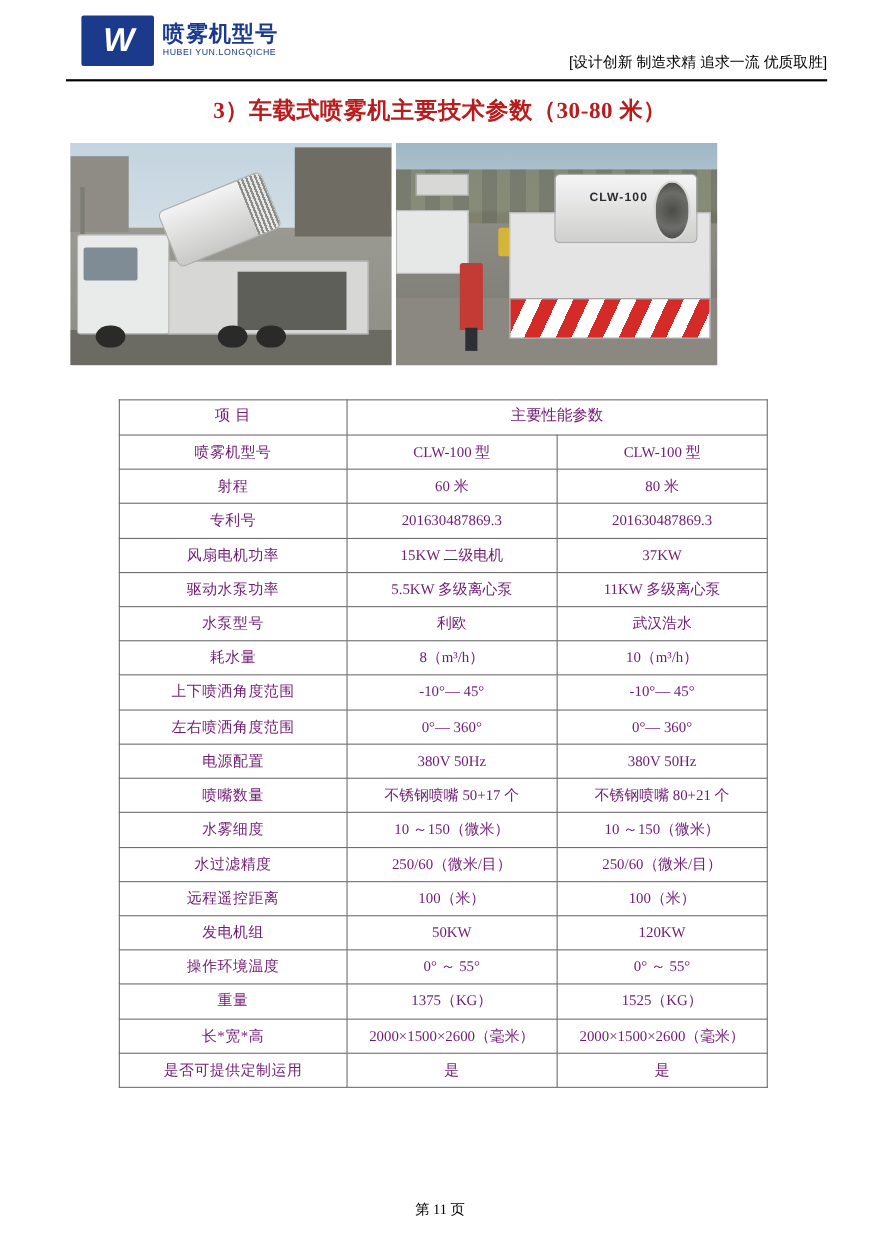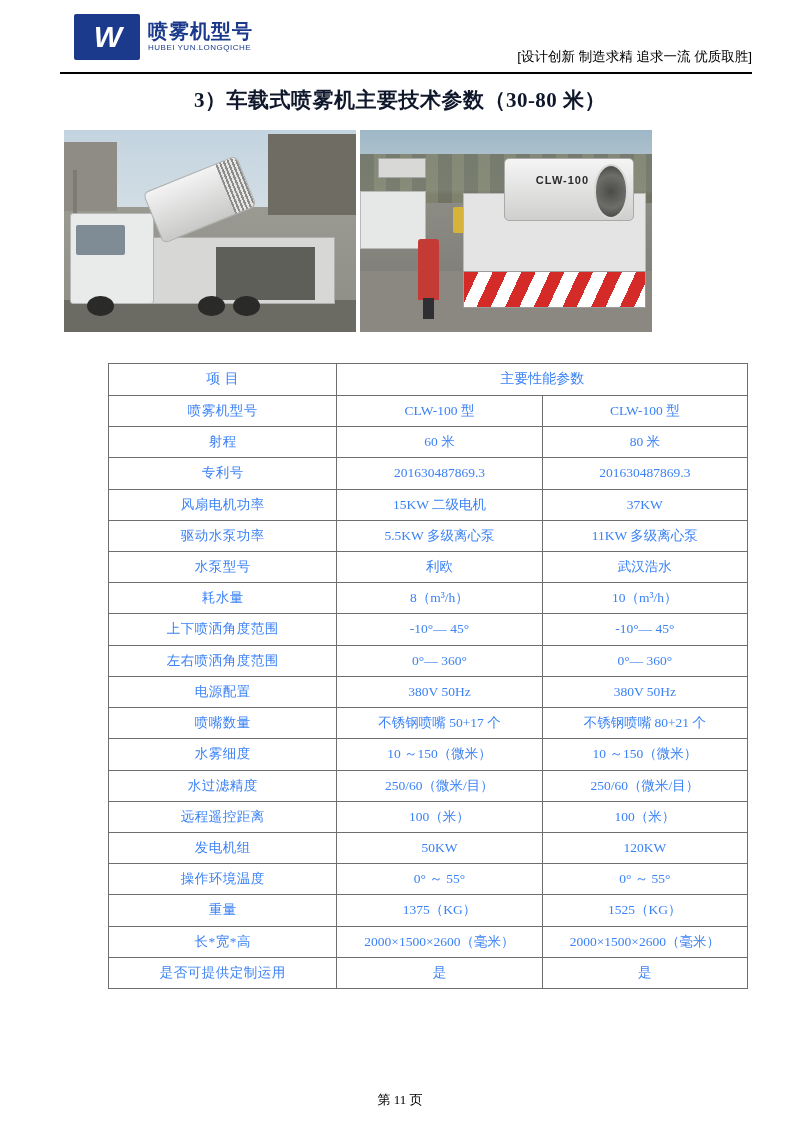--- a/index.html
+++ b/index.html
@@ -93,21 +93,21 @@
 
   
   .doc-title {
     position: absolute;
     top: 86px;
     left: 0;
     width: 100%;
     text-align: center;
     font-size: 21px;
     font-weight: bold;
-    color: #0f172a;
+    color: #b91c1c;
     font-family: "Liberation Serif", serif;
     letter-spacing: 0.5px;
   }
 
   
   .photos {
     position: absolute;
     top: 130px;
     left: 64px;
     width: 588px;
@@ -243,24 +243,24 @@
   .p2 .yellow-car {
     position: absolute; left: 32%; top: 38%; width: 10%; height: 13%;
     background: #d6b43a; border-radius: 2px;
   }
 
   
   .spec-table {
     position: absolute;
     top: 363px;
     left: 108px;
-    width: 640px;
+    width: 590px;
     border-collapse: collapse;
     font-size: 13.5px;
-    color: #3b82f6;
+    color: #701a75;
   }
   .spec-table td {
     border: 1px solid #6e6e6e;
     padding: 6px 4px;
     text-align: center;
     vertical-align: middle;
     line-height: 1.35;
   }
   .spec-table td.label {
     width: 210px;

